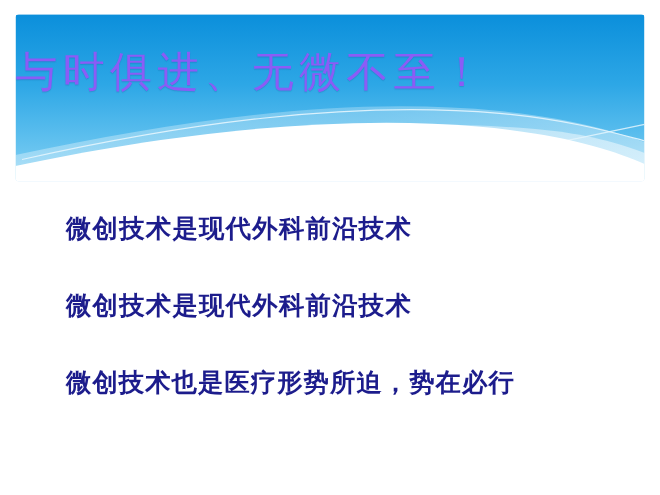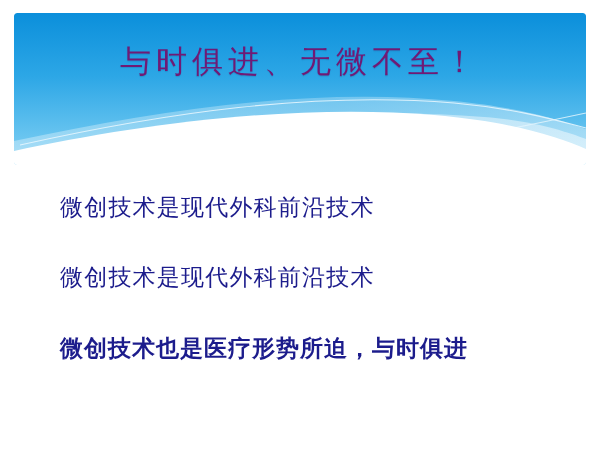--- a/index.html
+++ b/index.html
@@ -39,24 +39,23 @@
     width: 572px;
     height: 152px;
     display: block;
   }
 
   .banner-title {
     position: absolute;
     left: 0;
     top: 30px;
     width: 572px;
-    text-align: center;
-    color: #701a75;
+    color: #8b5cf6;
     font-family: "DejaVu Serif", serif;
-    font-size: 31px;
+    font-size: 38px;
     font-weight: 400;
     letter-spacing: 5px;
     line-height: 1.2;
     white-space: nowrap;
     text-shadow: 0 1px 1px rgba(0,60,110,0.18);
   }
 
   
   .body-block {
     position: absolute;
@@ -69,21 +68,21 @@
     color: #1c1c8c;
     font-family: "DejaVu Serif", serif;
     font-size: 23px;
     letter-spacing: 1.2px;
     line-height: 1;
     height: 70px;
     white-space: nowrap;
     display: flex;
     align-items: flex-start;
   }
-  .body-line.weight-normal { font-weight: 400; }
+  .body-line.weight-normal { font-weight: 700; }
   .body-line.weight-bold   { font-weight: 700; letter-spacing: 1.0px; }
 </style>
 </head>
 <body>
 
 <div class="slide">
 
   <div class="banner">
     <svg class="banner-svg" viewBox="0 0 572 152" preserveAspectRatio="none">
       <defs>
@@ -125,16 +124,16 @@
         <path d="M0,138 C120,112 280,90 420,102 C500,109 544,124 572,136 L572,152 L0,152 Z" fill="#ffffff"></path>
       </g>
     </svg>
 
     <div class="banner-title">与时俱进、无微不至！</div>
   </div>
 
   <div class="body-block">
     <div class="body-line weight-normal">微创技术是现代外科前沿技术</div>
     <div class="body-line weight-normal">微创技术是现代外科前沿技术</div>
-    <div class="body-line weight-bold">微创技术也是医疗形势所迫，与时俱进</div>
+    <div class="body-line weight-bold">微创技术也是医疗形势所迫，势在必行</div>
   </div>
 
 </div>
 
 </body></html>

